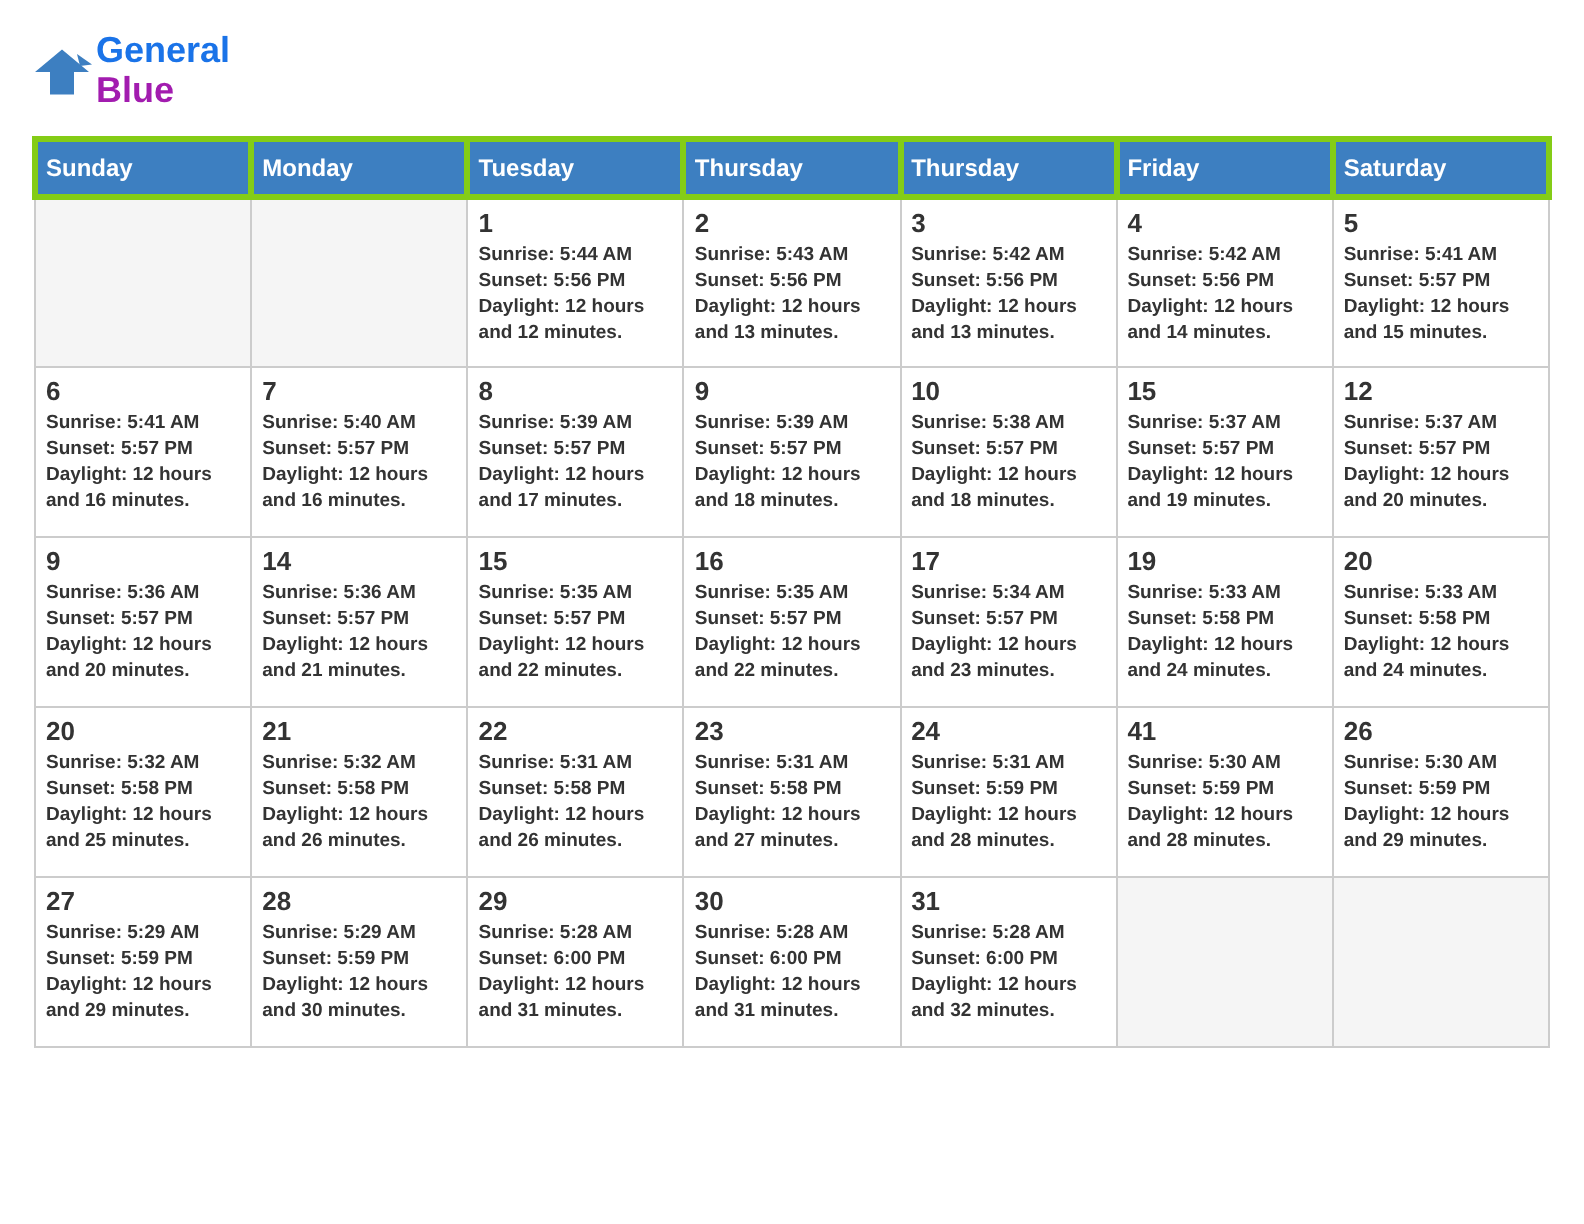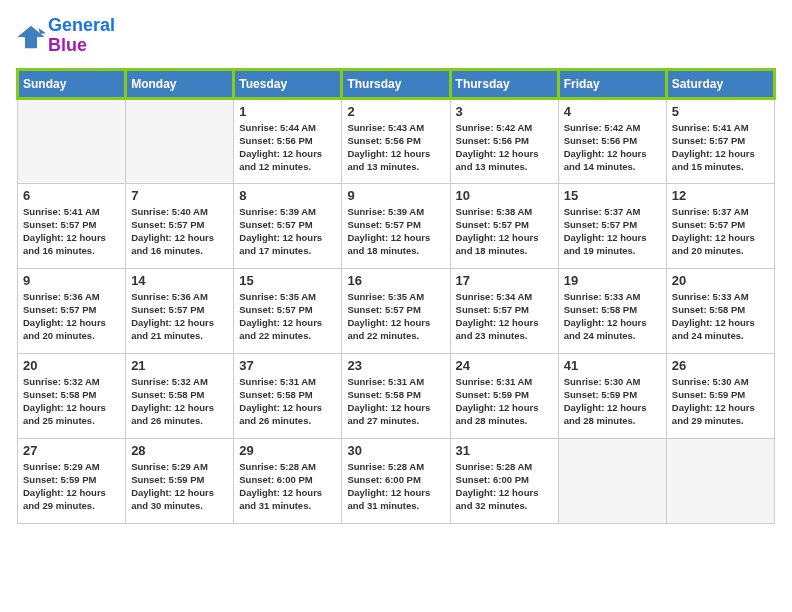--- a/index.html
+++ b/index.html
@@ -272,21 +272,21 @@
 and 25 minutes.</div>
         </td>
         <td>
           <span class="day-num">21</span>
           <div class="day-info">Sunrise: 5:32 AM
 Sunset: 5:58 PM
 Daylight: 12 hours
 and 26 minutes.</div>
         </td>
         <td>
-          <span class="day-num">37</span>
+          <span class="day-num">22</span>
           <div class="day-info">Sunrise: 5:31 AM
 Sunset: 5:58 PM
 Daylight: 12 hours
 and 26 minutes.</div>
         </td>
         <td>
           <span class="day-num">23</span>
           <div class="day-info">Sunrise: 5:31 AM
 Sunset: 5:58 PM
 Daylight: 12 hours

